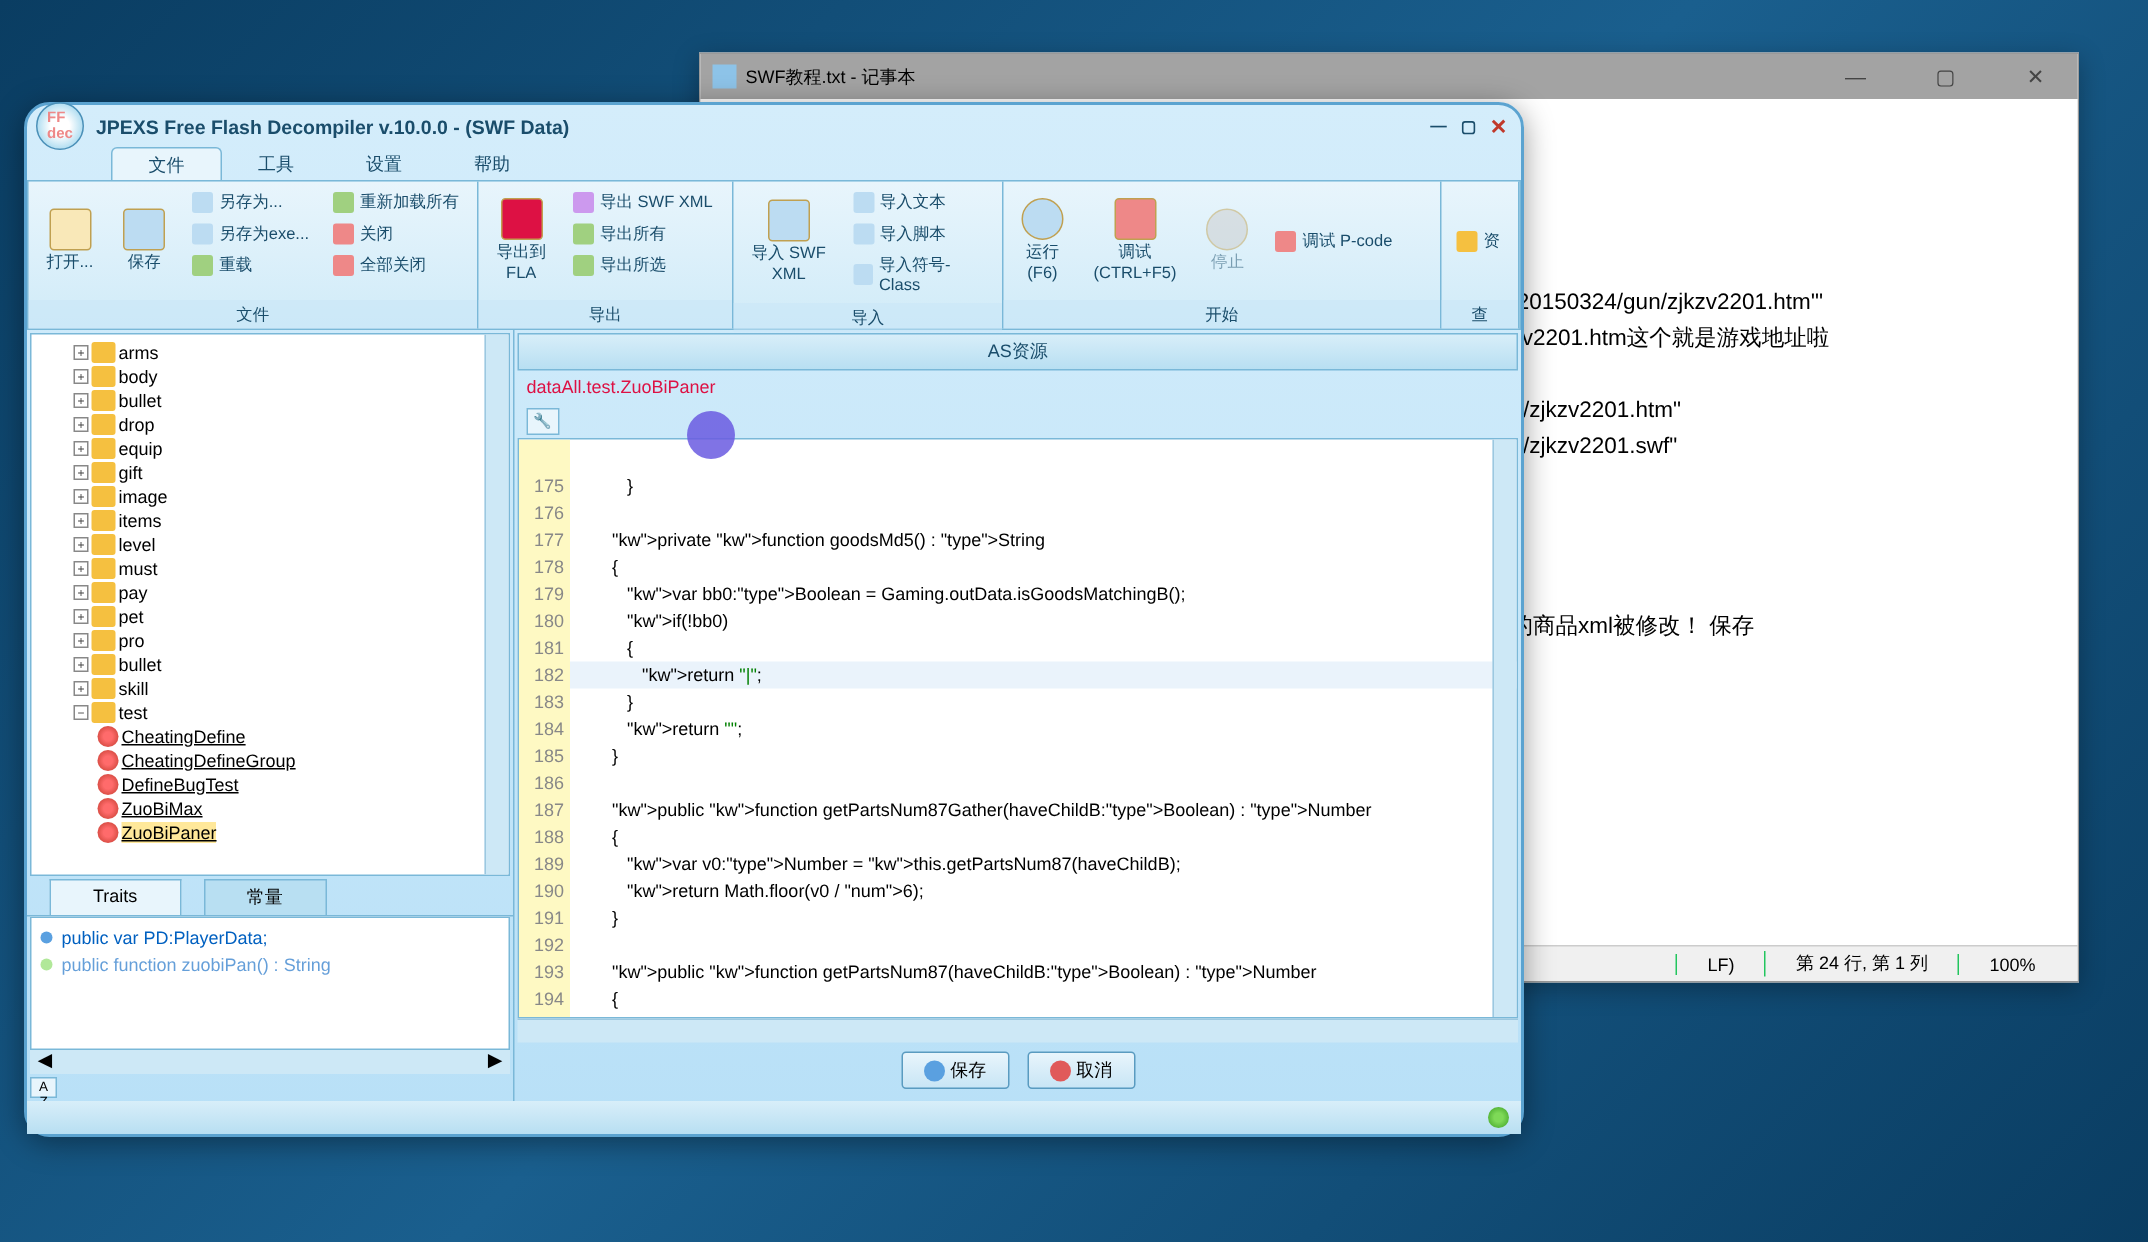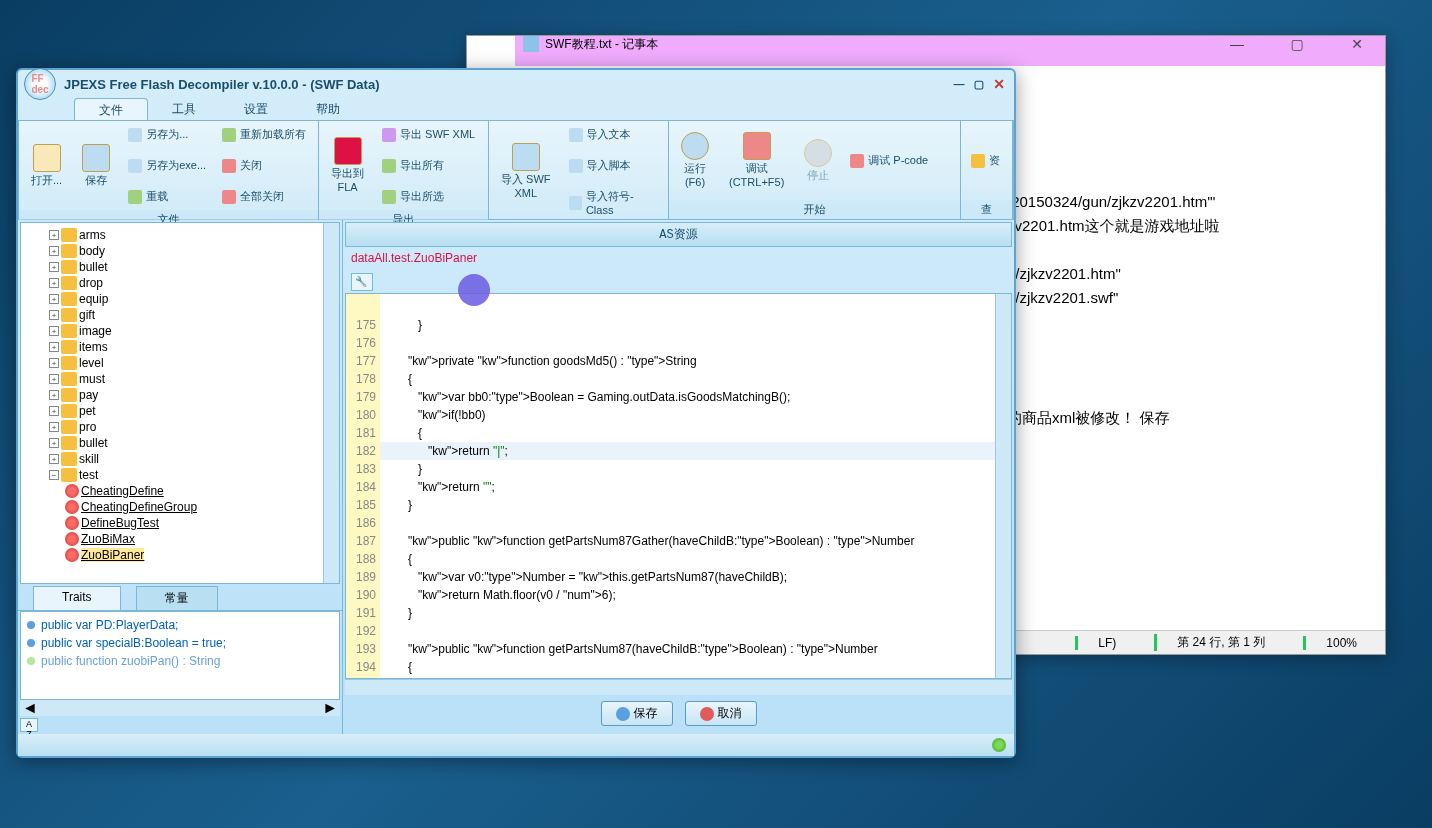--- a/index.html
+++ b/index.html
@@ -1,52 +1,52 @@
 <!DOCTYPE html>
 <html><head>
 <meta charset="utf-8">
 <style>
 * { box-sizing: border-box; margin: 0; padding: 0; font-family: "Microsoft YaHei", Arial, sans-serif; }
 body { width: 1432px; height: 828px; background: linear-gradient(135deg, #0a3d62 0%, #1a5f8e 50%, #0a3d62 100%); position: relative; overflow: hidden; }
 
 
 .notepad { position: absolute; left: 466px; top: 35px; width: 920px; height: 620px; background: #fff; border: 1px solid #999; box-shadow: 0 4px 16px rgba(0,0,0,0.3); }
-.notepad-title { height: 30px; background: #f0abfc; display: flex; align-items: flex-start; padding: 0 8px; font-size: 12px; margin-left: 48px; }
+.notepad-title { height: 30px; background: #a3a3a3; display: flex; align-items: center; padding: 0 8px; font-size: 12px; }
 .notepad-title .file-icon { width: 16px; height: 16px; background: #8dc3e8; margin-right: 6px; }
 .notepad-ctrls { margin-left: auto; display: flex; gap: 20px; font-size: 14px; color: #444; }
 .notepad-ctrls span { width: 40px; text-align: center; cursor: pointer; }
 .notepad-body { position: relative; height: calc(100% - 54px); background: #fff; overflow: hidden; }
 .notepad-text { padding: 100px 20px 20px 540px; font-size: 15px; color: #000; white-space: pre; line-height: 1.6; }
 .notepad-status { position: absolute; bottom: 0; left: 0; right: 0; height: 24px; background: #f0f0f0; border-top: 1px solid #ccc; display: flex; align-items: center; font-size: 12px; padding: 0 8px; }
 .notepad-status .sp { margin-left: auto; }
-.notepad-status .cell { padding: 0 20px; border-left: 3px solid #22c55e; margin-left: 18px; }
-
-
-.jpexs { position: absolute; left: 16px; top: 68px; width: 1000px; height: 690px; background: linear-gradient(#d4edfb, #b8e0f7); border: 2px solid #5ba3d0; border-radius: 6px; box-shadow: 0 4px 20px rgba(0,0,0,0.4); display: flex; flex-direction: column; }
+.notepad-status .cell { padding: 0 20px; border-left: 1px solid #22c55e; }
+
+
+.jpexs { position: absolute; left: 16px; top: 68px; width: 1000px; height: 690px; background: linear-gradient(#d4edfb, #b8e0f7); border: 2px solid #5ba3d0; border-radius: 17px; box-shadow: 0 4px 20px rgba(0,0,0,0.4); display: flex; flex-direction: column; }
 .jpexs-title { height: 28px; display: flex; align-items: center; padding: 0 6px; font-size: 13px; font-weight: bold; color: #1a4d6b; }
 .jpexs-logo { width: 32px; height: 32px; background: radial-gradient(circle, #fff 30%, #7ec8e8 100%); border-radius: 50%; margin-right: 8px; display: flex; align-items: center; justify-content: center; font-size: 10px; font-weight: bold; color: #e88; border: 1px solid #4a90b8; }
 .jpexs-winctrls { margin-left: auto; display: flex; gap: 2px; }
 .jpexs-winctrls span { width: 18px; height: 16px; display: inline-flex; align-items: center; justify-content: center; font-size: 11px; color: #1a4d6b; cursor: pointer; }
 .jpexs-winctrls .close { color: #c0392b; font-size: 14px; font-weight: bold; }
 
 
 .ribbon-tabs { height: 22px; display: flex; padding-left: 56px; font-size: 12px; }
 .ribbon-tab { padding: 3px 24px; color: #1a4d6b; cursor: pointer; border-top-left-radius: 4px; border-top-right-radius: 4px; }
 .ribbon-tab.active { background: #e8f5fc; border: 1px solid #7ab8d8; border-bottom: none; }
 
 
 .ribbon { height: 100px; background: linear-gradient(#e8f5fc, #d0ebf8); display: flex; border: 1px solid #7ab8d8; }
 .ribbon-group { border-right: 1px solid #7ab8d8; display: flex; flex-direction: column; }
 .ribbon-content { flex: 1; display: flex; padding: 4px; gap: 4px; }
 .ribbon-label { text-align: center; font-size: 11px; color: #1a4d6b; padding: 2px; background: rgba(200,230,248,0.5); }
 .ribbon-btn { display: flex; flex-direction: column; align-items: center; justify-content: center; padding: 4px 8px; font-size: 11px; color: #1a4d6b; cursor: pointer; text-align: center; line-height: 1.2; }
 .ribbon-btn-small { display: flex; align-items: center; gap: 4px; padding: 2px 6px; font-size: 11px; color: #1a4d6b; cursor: pointer; }
 .ribbon-icon-big { width: 28px; height: 28px; background: #f9e8b8; border: 1px solid #c0a050; border-radius: 3px; margin-bottom: 2px; }
 .ribbon-icon-sm { width: 14px; height: 14px; background: #a0d080; border-radius: 2px; }
-.ribbon-col { display: flex; flex-direction: column; gap: 12px; }
+.ribbon-col { display: flex; flex-direction: column; gap: 2px; }
 
 
 .main { flex: 1; display: flex; overflow: hidden; }
 .left-panel { width: 325px; display: flex; flex-direction: column; border-right: 1px solid #7ab8d8; }
 .tree { flex: 1; background: #fff; overflow: auto; position: relative; border: 1px solid #7ab8d8; margin: 2px; }
 .tree-sb { position: absolute; right: 0; top: 0; width: 16px; height: 100%; background: #cde8f6; border-left: 1px solid #9cc8e0; }
 .tree-items { padding: 4px; font-size: 12px; }
 .tree-item { display: flex; align-items: center; gap: 2px; padding: 1px 0; padding-left: 24px; }
 .tree-item.nested { padding-left: 40px; text-decoration: underline; }
 .tree-expand { width: 10px; height: 10px; border: 1px solid #888; display: inline-flex; align-items: center; justify-content: center; font-size: 8px; color: #444; }
@@ -57,21 +57,21 @@
 .traits-panel { height: 130px; display: flex; flex-direction: column; }
 .traits-tabs { display: flex; font-size: 12px; border-bottom: 1px solid #7ab8d8; }
 .traits-tab { padding: 3px 28px; background: #b8dff2; border: 1px solid #7ab8d8; border-bottom: none; cursor: pointer; margin-left: 15px; }
 .traits-tab.active { background: #e8f5fc; }
 .traits-list { flex: 1; background: #fff; overflow: auto; font-size: 12px; padding: 4px; border: 1px solid #7ab8d8; margin: 0 2px; }
 .trait-item { display: flex; align-items: center; gap: 6px; padding: 2px; color: #0060c0; }
 .trait-bullet { width: 8px; height: 8px; border-radius: 50%; }
 
 
 .code-panel { flex: 1; display: flex; flex-direction: column; margin: 2px; }
-.as-header { background: linear-gradient(#d8eef9, #b8dff2); text-align: center; font-size: 12px; padding: 3px; border: 1px solid #7ab8d8; color: #1a4d6b; font-family: Liberation Mono, monospace; }
+.as-header { background: linear-gradient(#d8eef9, #b8dff2); text-align: center; font-size: 12px; padding: 3px; border: 1px solid #7ab8d8; color: #1a4d6b; }
 .path-label { font-size: 12px; color: #d14; padding: 4px 6px; }
 .code-toolbar { padding: 2px 6px; }
 .code-tool-btn { width: 22px; height: 18px; background: #e8f5fc; border: 1px solid #7ab8d8; display: inline-flex; align-items: center; justify-content: center; font-size: 10px; }
 .code-area { flex: 1; background: #fff; border: 1px solid #7ab8d8; display: flex; overflow: hidden; position: relative; font-family: "Consolas", monospace; font-size: 12px; }
 .gutter { width: 34px; background: #fef9c3; color: #888; text-align: right; padding-top: 4px; }
 .gutter div { height: 18px; padding-right: 4px; line-height: 18px; }
 .code-lines { flex: 1; padding-top: 4px; position: relative; }
 .code-lines .line { height: 18px; line-height: 18px; white-space: pre; padding-left: 8px; }
 .code-lines .line.current { background: #eaf3fb; }
 .str { color: #008000; }
@@ -373,24 +373,20 @@
       </div>
       <div class="traits-panel">
         <div class="traits-tabs">
           <div class="traits-tab active">Traits</div>
           <div class="traits-tab">常量</div>
         </div>
         <div class="traits-list">
           <div class="trait-item">
               <span class="trait-bullet" style="background:#5aa0e0"></span>
               <span>public var PD:PlayerData;</span>
-            </div>
-          <div class="trait-item">
-              <span class="trait-bullet" style="background:#5aa0e0"></span>
-              <span>public var specialB:Boolean = true;</span>
             </div>
           <div class="trait-item" style="opacity:0.6">
               <span class="trait-bullet" style="background:#7ed957"></span>
               <span>public function zuobiPan() : String</span>
             </div>
         </div>
         <div style="height:16px;background:#cde8f6;margin:0 2px;display:flex;align-items:center;justify-content:space-between;padding:0 2px">
             <span>◄</span>
             <span>►</span>
           </div>

